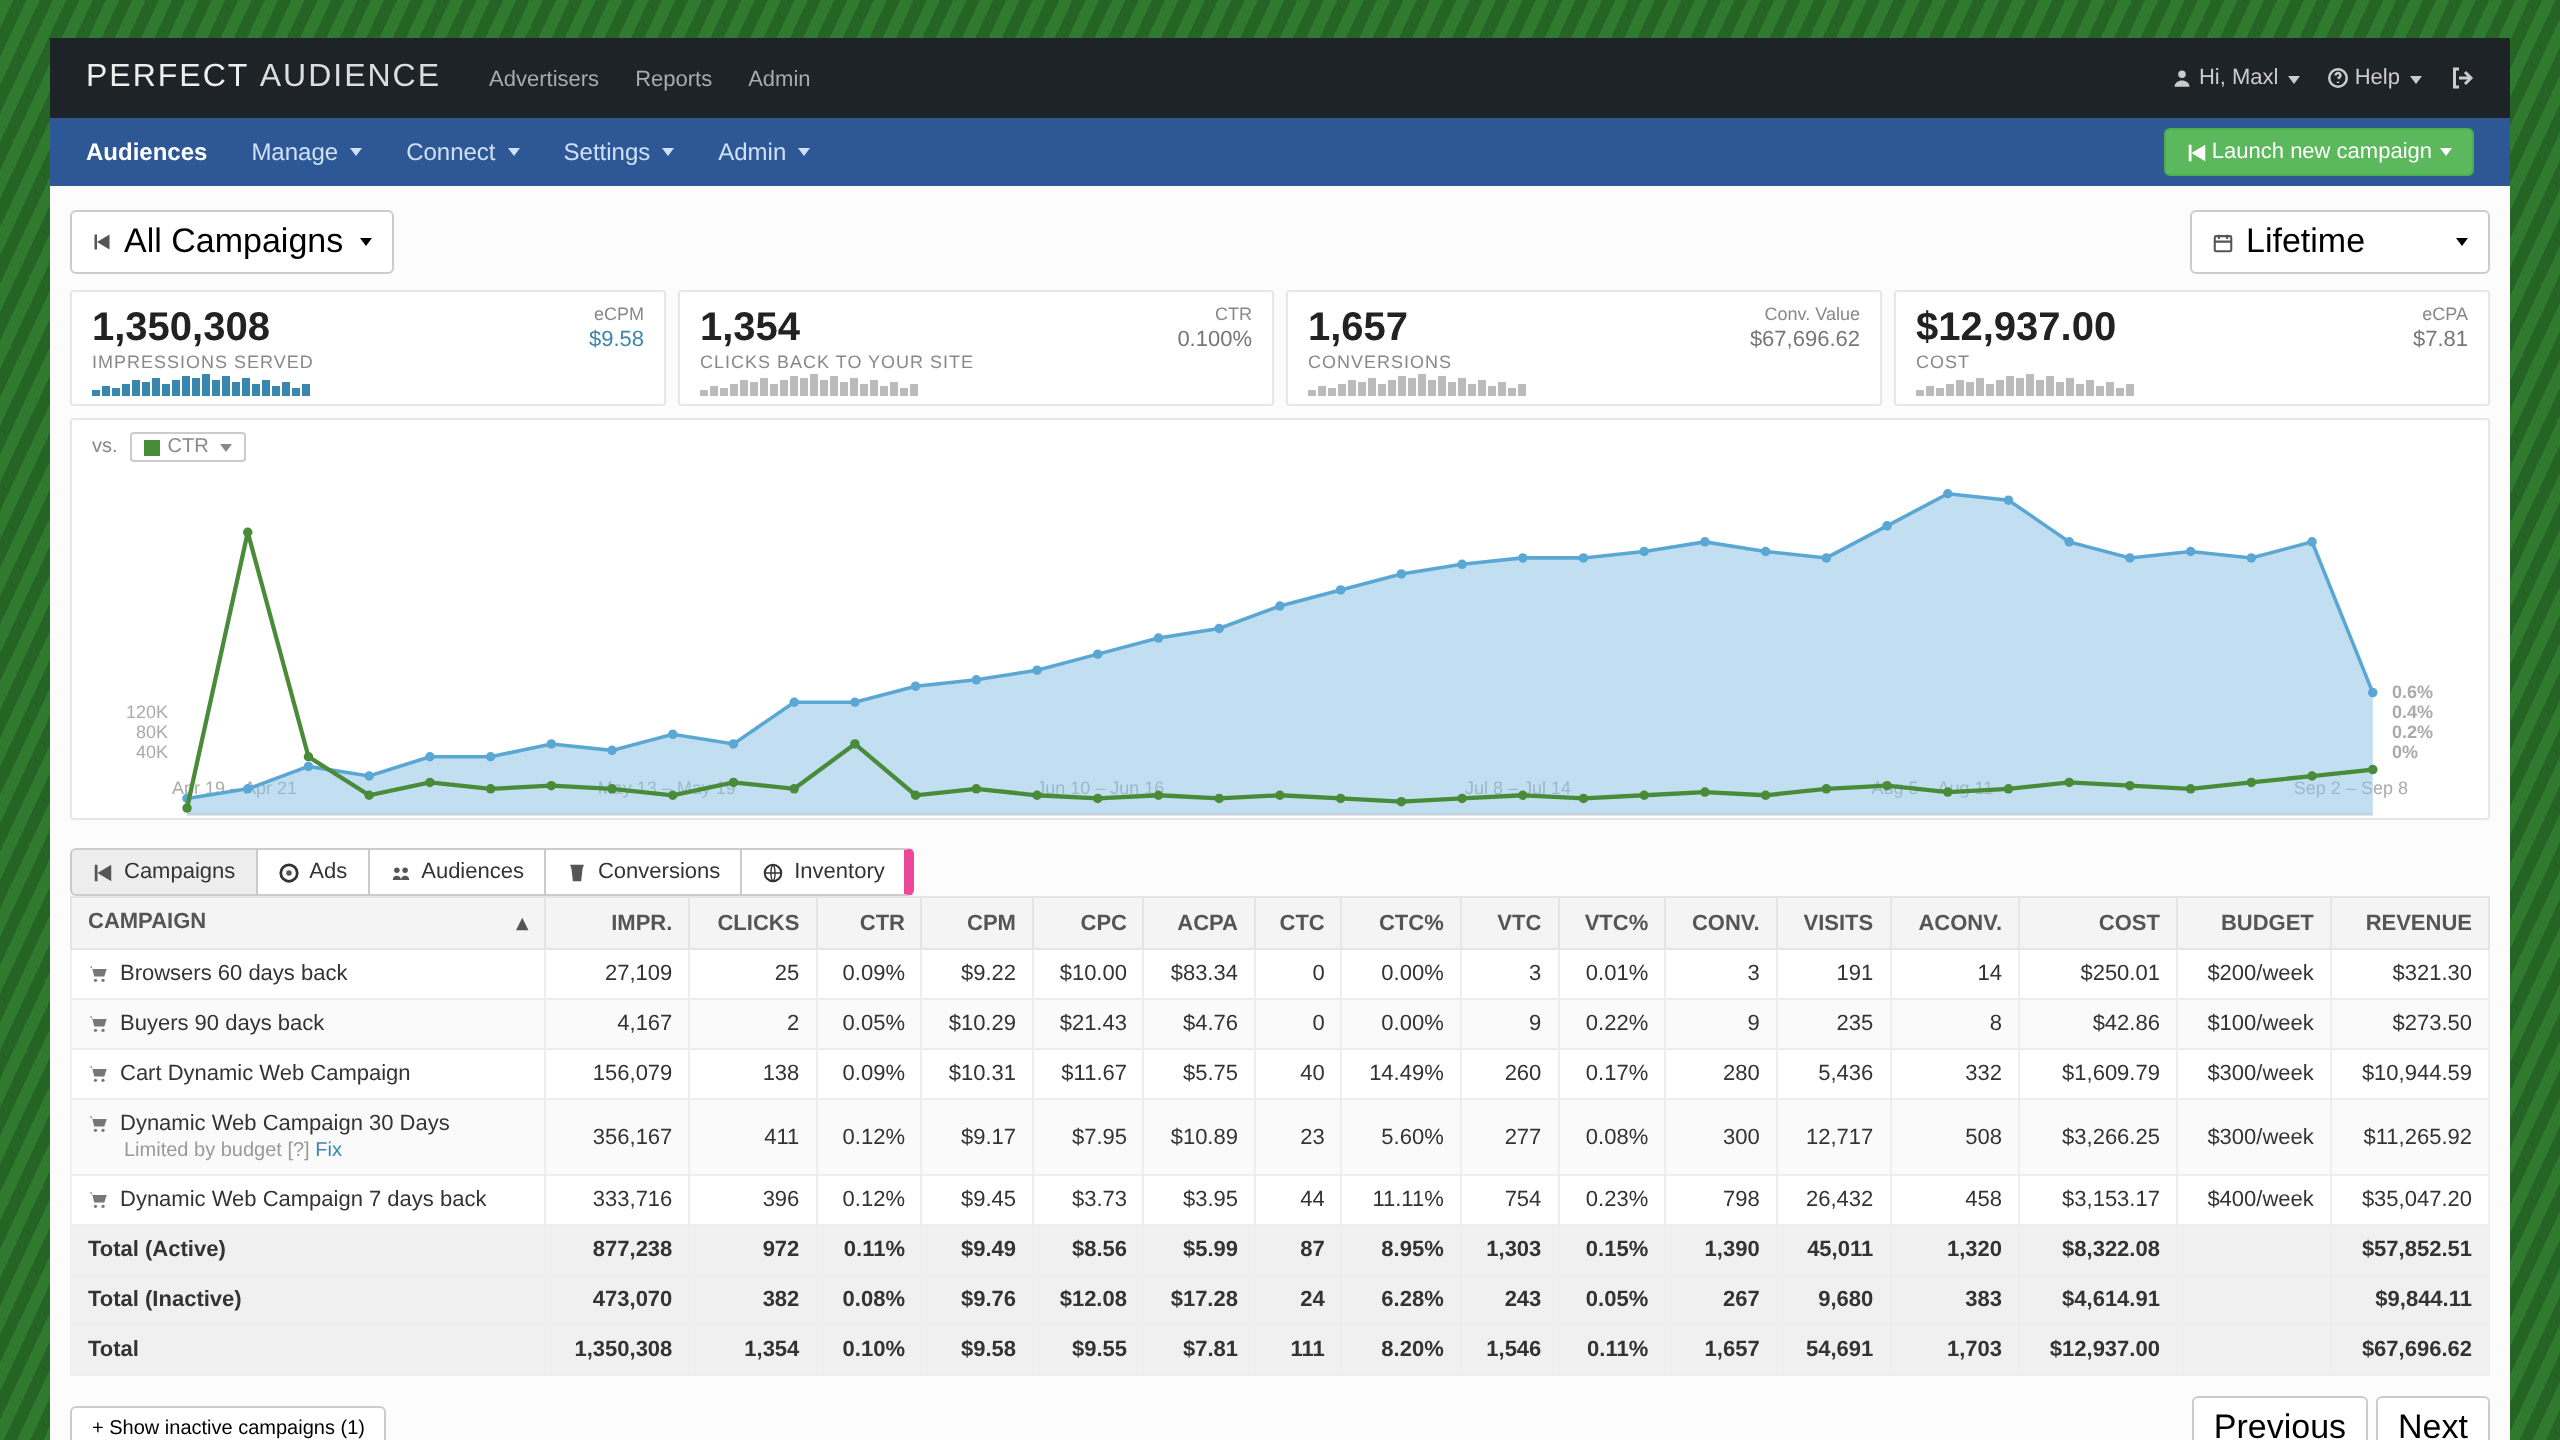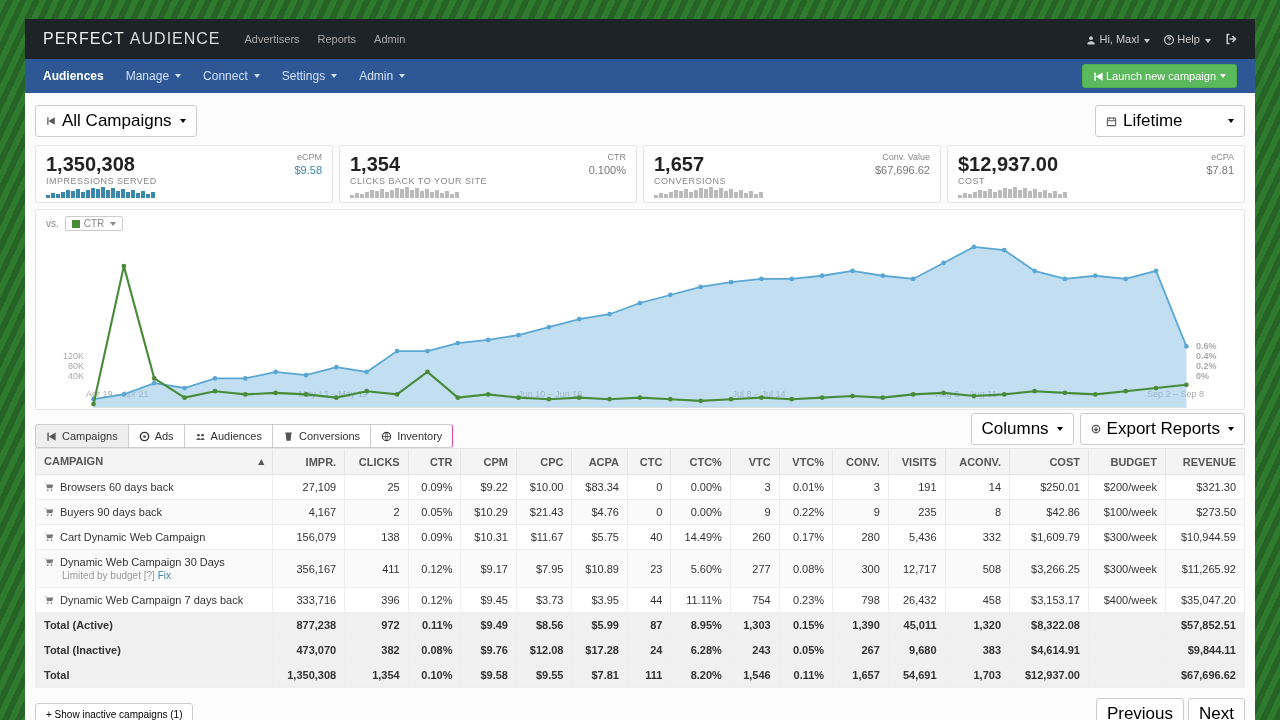--- a/index.html
+++ b/index.html
@@ -39,21 +39,21 @@
   .tinybtn{border:1px solid #ccc; background:#fff; border-radius:2px; padding:1px 6px; font-size:10px; display:inline-flex; align-items:center; gap:4px; cursor:pointer;}
   .chart{height:150px; position:relative; margin-top:4px;}
   .chart svg{position:absolute; inset:0;}
   .x-axis{display:flex; justify-content:space-between; font-size:9px; color:#aaa; padding:4px 30px 0 40px; margin-bottom:8px;}
   .y-left,.y-right{position:absolute; top:0; bottom:0; width:38px; font-size:9px; color:#aaa; display:flex; flex-direction:column; justify-content:flex-end; padding:4px 0;}
   .y-left{left:0; text-align:right;}
   .y-right{right:0; text-align:left;font-weight:bold;}
 
   .tabs{display:flex; margin-top:14px;}
   .tab{border:1px solid #ccc; background:#fff; padding:5px 10px; font-size:11px; display:flex; align-items:center; gap:5px; cursor:pointer; border-right:none;}
-  .tab:last-child{border-right:1px solid #ec4899; border-radius:0 3px 3px 0;}
+  .tab:last-child{border-right:5px solid #ec4899; border-radius:0 3px 3px 0;}
   .tab:first-child{border-radius:3px 0 0 3px;}
   .tab.active{background:#eee;}
   .table-actions{margin-left:auto; display:flex; gap:6px;}
 
   table{width:100%; border-collapse:collapse; font-size:11px; margin-top:0;}
   thead th{background:#f4f4f4; border:1px solid #e5e5e5; padding:6px 8px; text-align:right; font-weight:bold; color:#555; white-space:nowrap;}
   thead th:first-child{text-align:left;}
   tbody td{border:1px solid #eee; padding:6px 8px; text-align:right; white-space:nowrap;}
   tbody td:first-child{text-align:left;}
   tbody tr:nth-child(odd){background:#fff;}
@@ -385,34 +385,20 @@
               <path d="M2 13c0-2 1.5-3 3-3s3 1 3 3M8 13c0-2 1.5-3 3-3s3 1 3 3"></path>
             </svg>Audiences</div>
           <div class="tab "><svg width="11" height="11" viewBox="0 0 16 16" fill="#555">
               <path d="M3 2h10l-1 3H4zM4 5l1 9h6l1-9"></path>
             </svg>Conversions</div>
           <div class="tab "><svg width="11" height="11" viewBox="0 0 16 16" fill="#555">
               <circle cx="8" cy="8" r="6" fill="none" stroke="currentColor" stroke-width="1.5"></circle>
               <path d="M2 8h12M8 2c2 2 2 10 0 12M8 2c-2 2-2 10 0 12" fill="none" stroke="currentColor"></path>
             </svg>Inventory</div>
         </div>
-      <div class="table-actions">
-        <button class="btn">
-            <span>Columns</span> 
-            <span class="chev"></span>
-          </button>
-        <button class="btn">
-          <svg width="10" height="10" viewBox="0 0 16 16" fill="none" stroke="#555" stroke-width="2">
-              <circle cx="8" cy="8" r="6"></circle>
-              <path d="M8 5v6M5 8l3 3 3-3"></path>
-            </svg>
-          <span>Export Reports</span> 
-            <span class="chev"></span>
-        </button>
-      </div>
     </div>
 
     <table>
       <thead>
           <tr id="thead-row">
             <th>CAMPAIGN <span style="float:right">▴</span></th>
             <th>IMPR.</th>
             <th>CLICKS</th>
             <th>CTR</th>
             <th>CPM</th>

